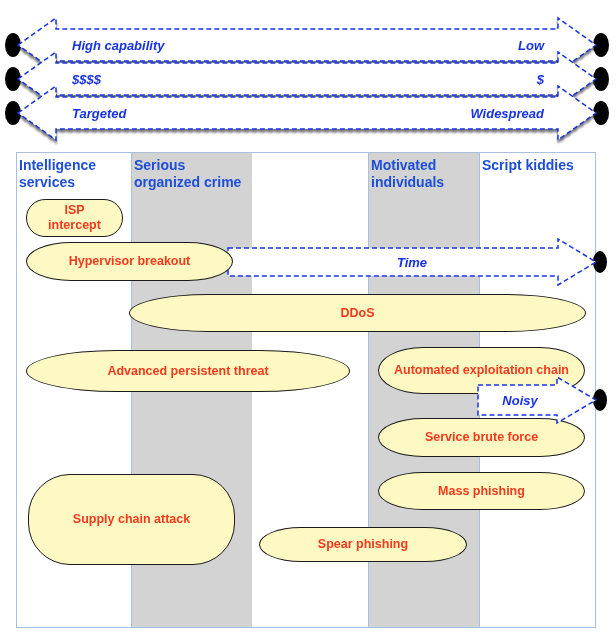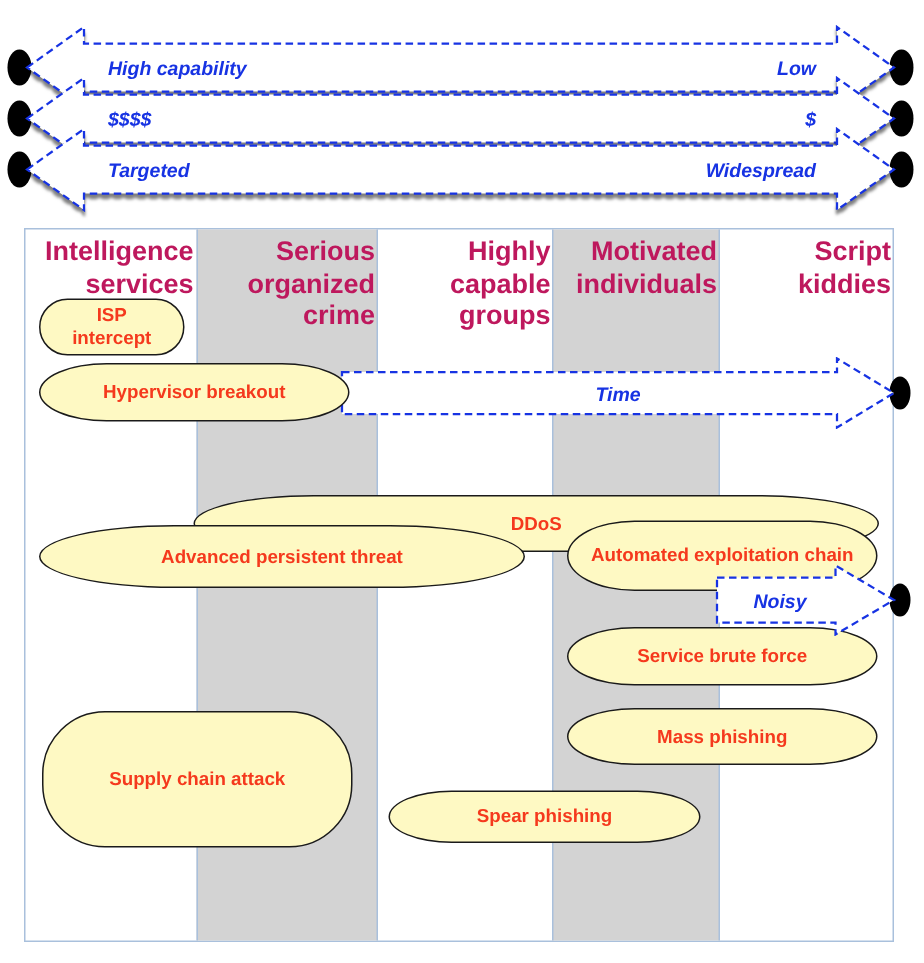--- a/index.html
+++ b/index.html
@@ -29,34 +29,34 @@
   .col { position:absolute; top:0; bottom:0; }
   .col.sep { border-left:1.5px solid var(--grid-line); }
   .col.shaded { background:var(--col-shade); }
   .c1 { left:0;     width:114px; }
   .c2 { left:114px; width:120px; }
   .c3 { left:234px; width:117px; }
   .c4 { left:351px; width:111px; }
   .c5 { left:462px; width:116px; }
   .col-header {
     position:absolute; top:4px; left:2px; right:2px;
-    text-align:right; font-weight:bold; font-size:18px;
-    line-height:1.2; color:#be185d;
+    text-align:left; font-weight:bold; font-size:14px;
+    line-height:1.2; color:#1d4ed8;
   }
 
   
   .bubble {
     position:absolute; display:flex; align-items:center; justify-content:center;
     text-align:center; background:#fef9c3; border:1.6px solid var(--bubble-border);
     color:var(--red); font-weight:bold; font-size:12.5px; line-height:1.2;
     z-index:2; box-sizing:border-box; padding:0 14px;
   }
   .b-isp    { left:9px;   top:46px;  width:97px;  height:38px; border-radius:19px/50%; }
   .b-hyp    { left:9px;   top:89px;  width:207px; height:39px; border-radius:45px/50%; }
-  .b-ddos   { left:112px; top:141px; width:457px; height:38px; border-radius:80px/50%;margin-top:36px; }
+  .b-ddos   { left:112px; top:141px; width:457px; height:38px; border-radius:80px/50%; }
   .b-apt    { left:9px;   top:197px; width:324px; height:42px; border-radius:90px/50%; }
   .b-auto   { left:361px; top:194px; width:207px; height:47px; border-radius:45px/50%; }
   .b-0day   { left:9px;   top:262px; width:324px; height:42px; border-radius:90px/50%; }
   .b-brute  { left:361px; top:265px; width:207px; height:39px; border-radius:45px/50%; }
   .b-supply { left:11px;  top:321px; width:207px; height:91px; border-radius:42px; }
   .b-mass   { left:361px; top:319px; width:207px; height:38px; border-radius:45px/50%;text-align:right; }
   .b-spear  { left:242px; top:374px; width:208px; height:35px; border-radius:42px/50%; }
   .b-social { left:9px;   top:426px; width:451px; height:38px; border-radius:95px/50%; }
 </style>
 </head>
@@ -89,23 +89,20 @@
       <text x="544" y="118" text-anchor="end">Widespread</text>
     </g>
   </svg>
 
   <div class="panel">
     <div class="col c1">
       <div class="col-header">Intelligence services</div>
     </div>
     <div class="col c2 sep shaded">
       <div class="col-header">Serious organized crime</div>
-    </div>
-    <div class="col c3 sep">
-      <div class="col-header">Highly capable groups</div>
     </div>
     <div class="col c4 sep shaded">
       <div class="col-header">Motivated individuals</div>
     </div>
     <div class="col c5 sep">
       <div class="col-header">Script kiddies</div>
     </div>
 
     <div class="bubble b-isp">
       <span>ISP intercept</span>

